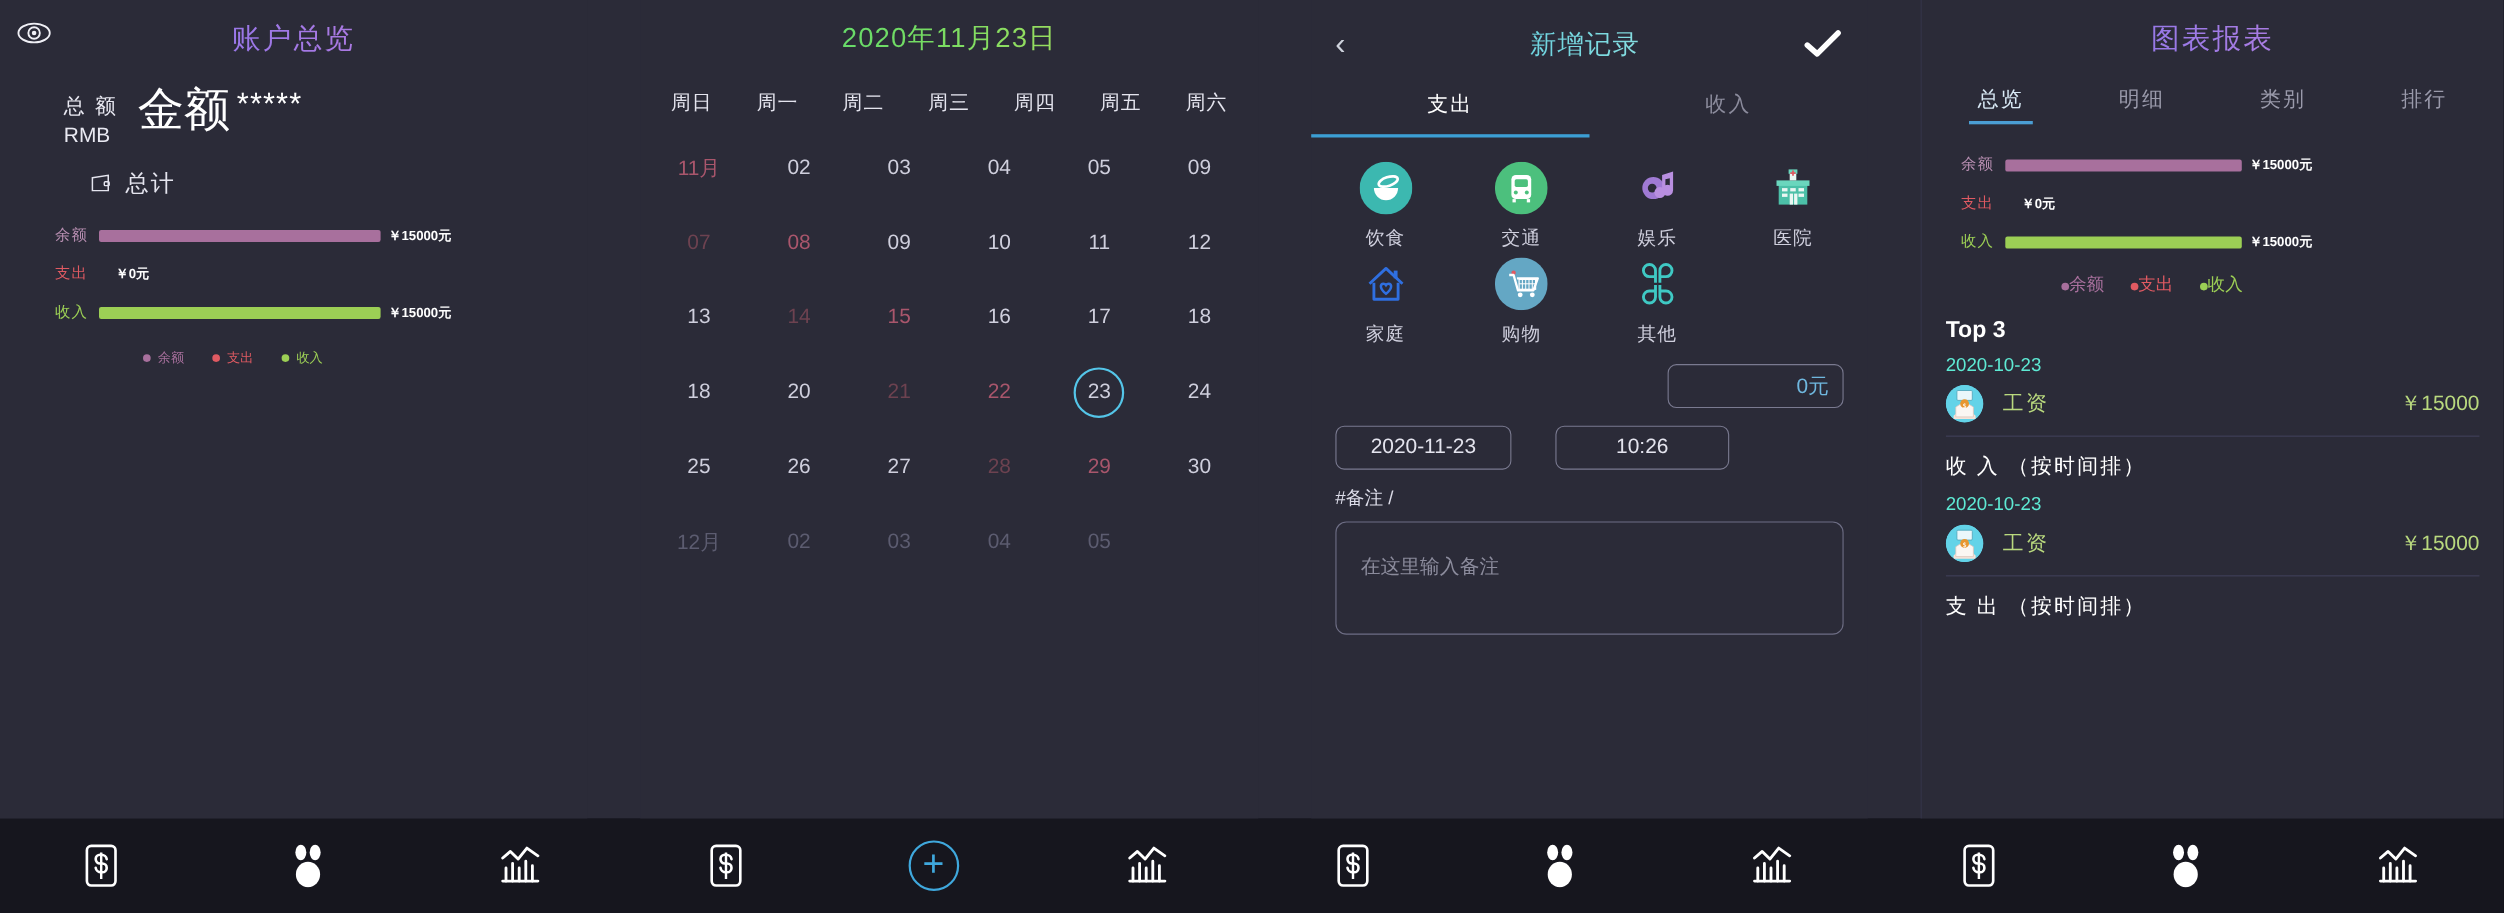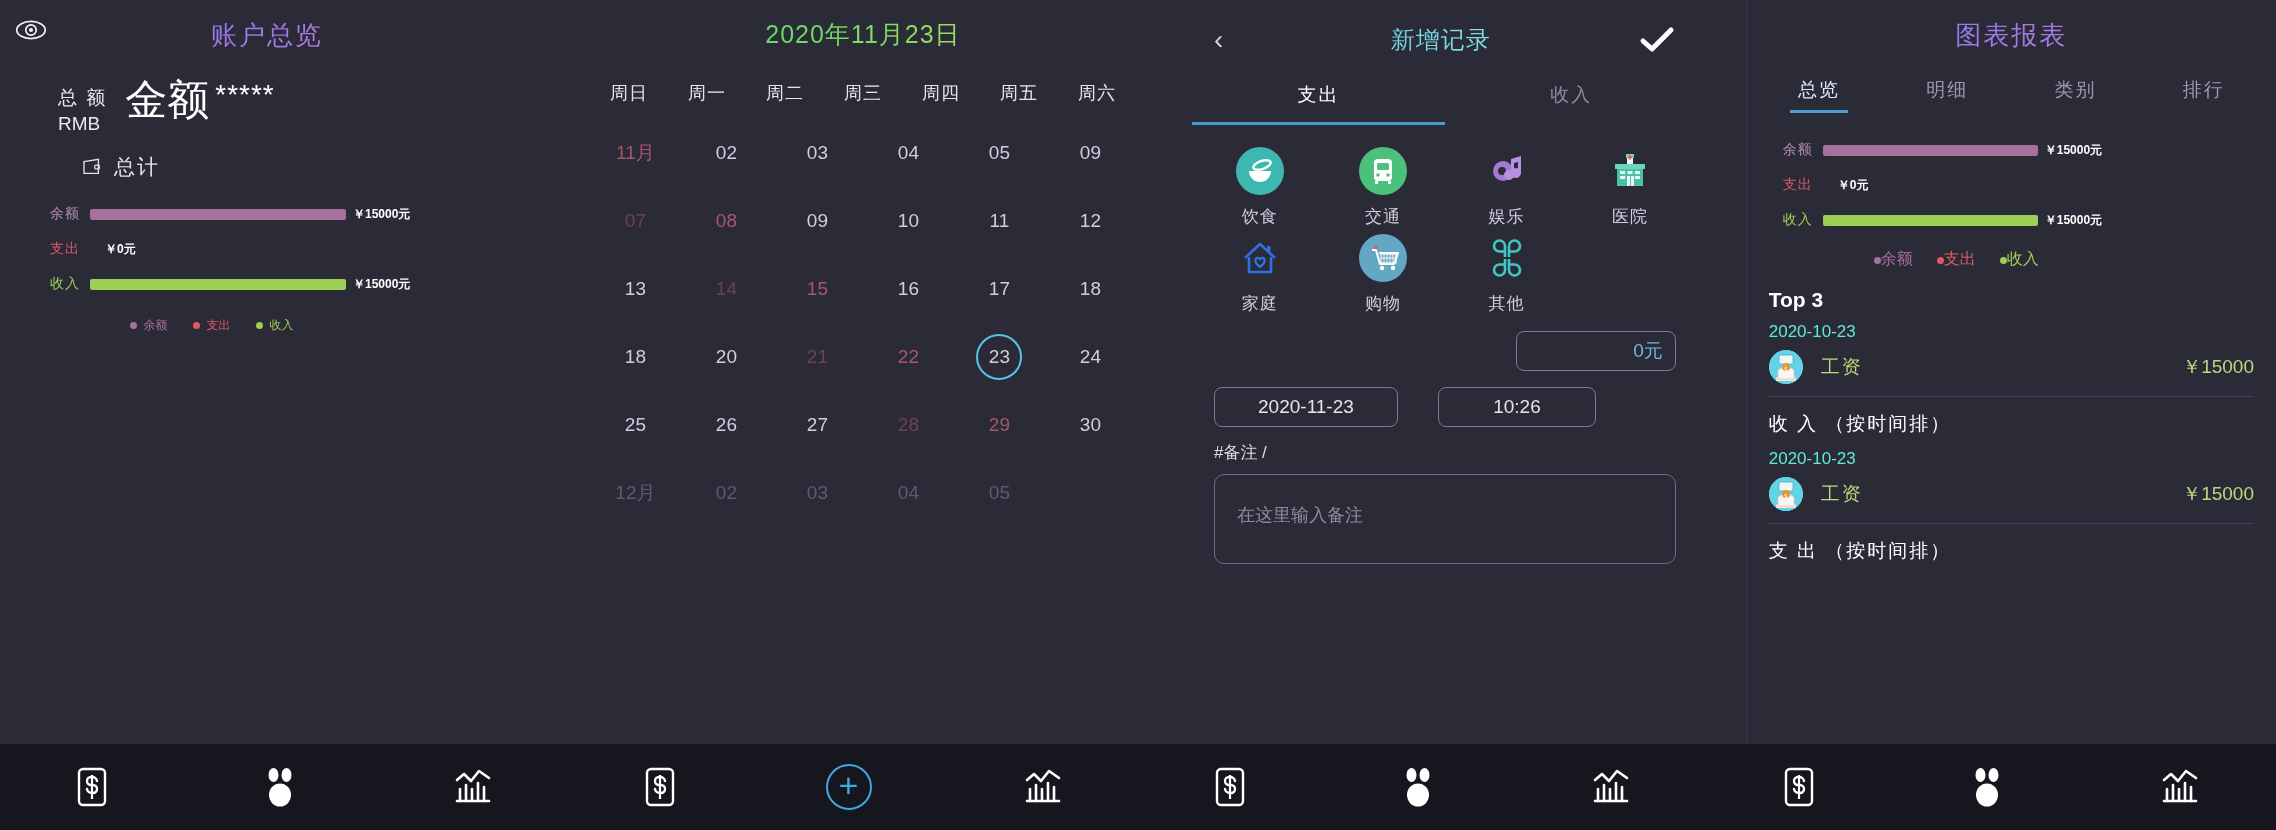--- a/index.html
+++ b/index.html
@@ -79,24 +79,24 @@
   .cat { display:flex; flex-direction:column; align-items:center; gap:10px; }
   .cat .lab { font-size:17px; color:#cfcfdd; letter-spacing:1px; }
   .circ { width:48px; height:48px; border-radius:50%; display:flex; align-items:center; justify-content:center;}
 
   .money-box { width:160px; height:40px; border:1px solid #7a7a90; border-radius:8px;
      display:flex; align-items:center; justify-content:flex-end; padding-right:12px;
      font-size:19px; color:#6fb7de; margin-left:auto; margin-right:22px; margin-top:16px;}
   .dt-row { display:flex; gap:40px; padding:0 22px; margin-top:16px;}
   .dt-box { height:40px; border:1px solid #7a7a90; border-radius:8px; display:flex;
      align-items:center; justify-content:center; font-size:19px; color:#e4e4ee;}
-  .dt-box.d { width:184px; }
+  .dt-box.d { width:160px; }
   .dt-box.t { width:158px; }
   .note-lab { padding:0 22px; margin-top:14px; font-size:17px; color:#dcdce8;}
-  .note-area { margin:10px 22px 0 22px; height:90px; border:1px solid #6e6e85; border-radius:10px;
+  .note-area { margin:10px 22px 0 22px; height:103px; border:1px solid #6e6e85; border-radius:10px;
      padding:28px 0 0 22px; font-size:18px; color:#8b8b9c;}
 
   
   .p4 .title { margin-top:18px;
     background:linear-gradient(90deg,#6d6bf0 0%,#8f77ea 30%,#a97ce2 60%,#c2a0e4 100%);
     -webkit-background-clip:text; background-clip:text; color:transparent;}
   .tabs4 { display:flex; margin-top:24px; padding:0 8px;}
   .tab4 { flex:1; text-align:center; font-size:19px; color:#9a9aab; letter-spacing:2px; padding-bottom:10px; position:relative;}
   .tab4.on { color:#d8e9f5; }
   .tab4.on:after { content:""; position:absolute; left:50%; transform:translateX(-50%); bottom:0;

